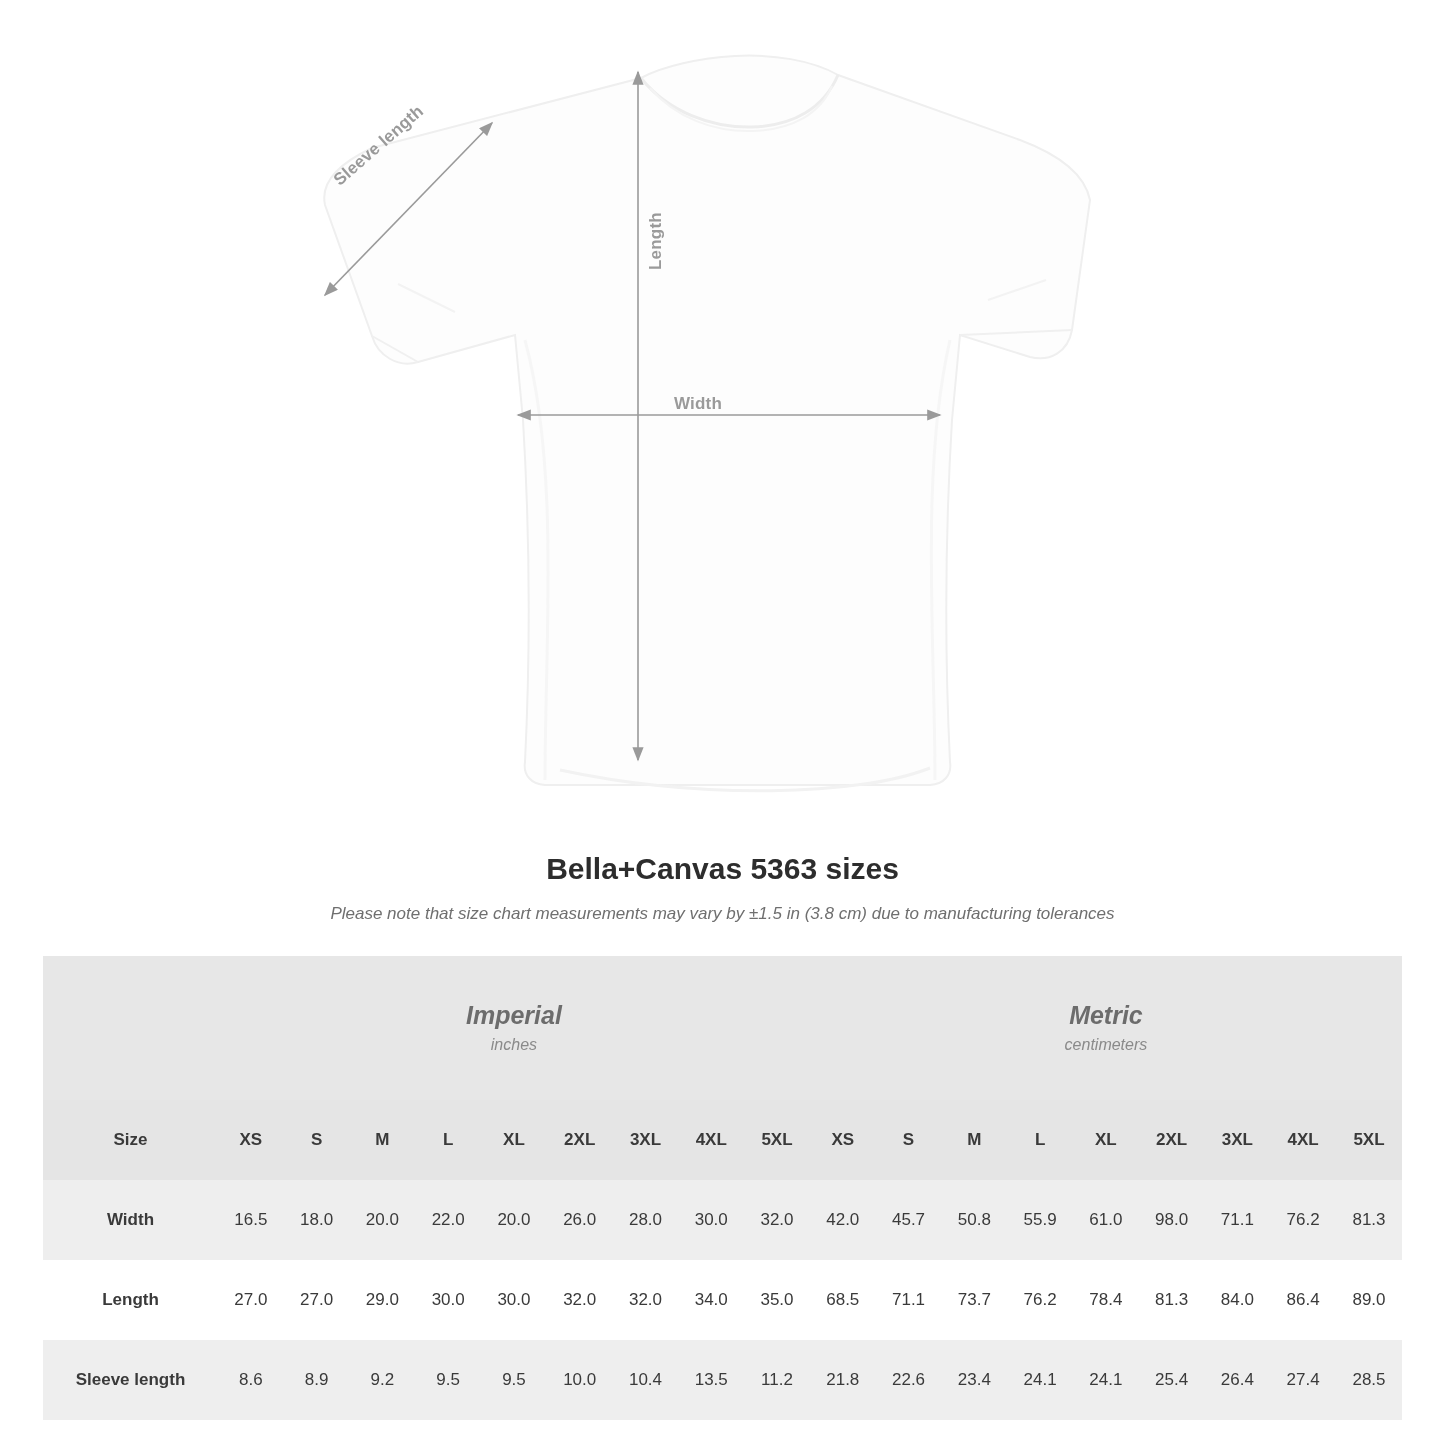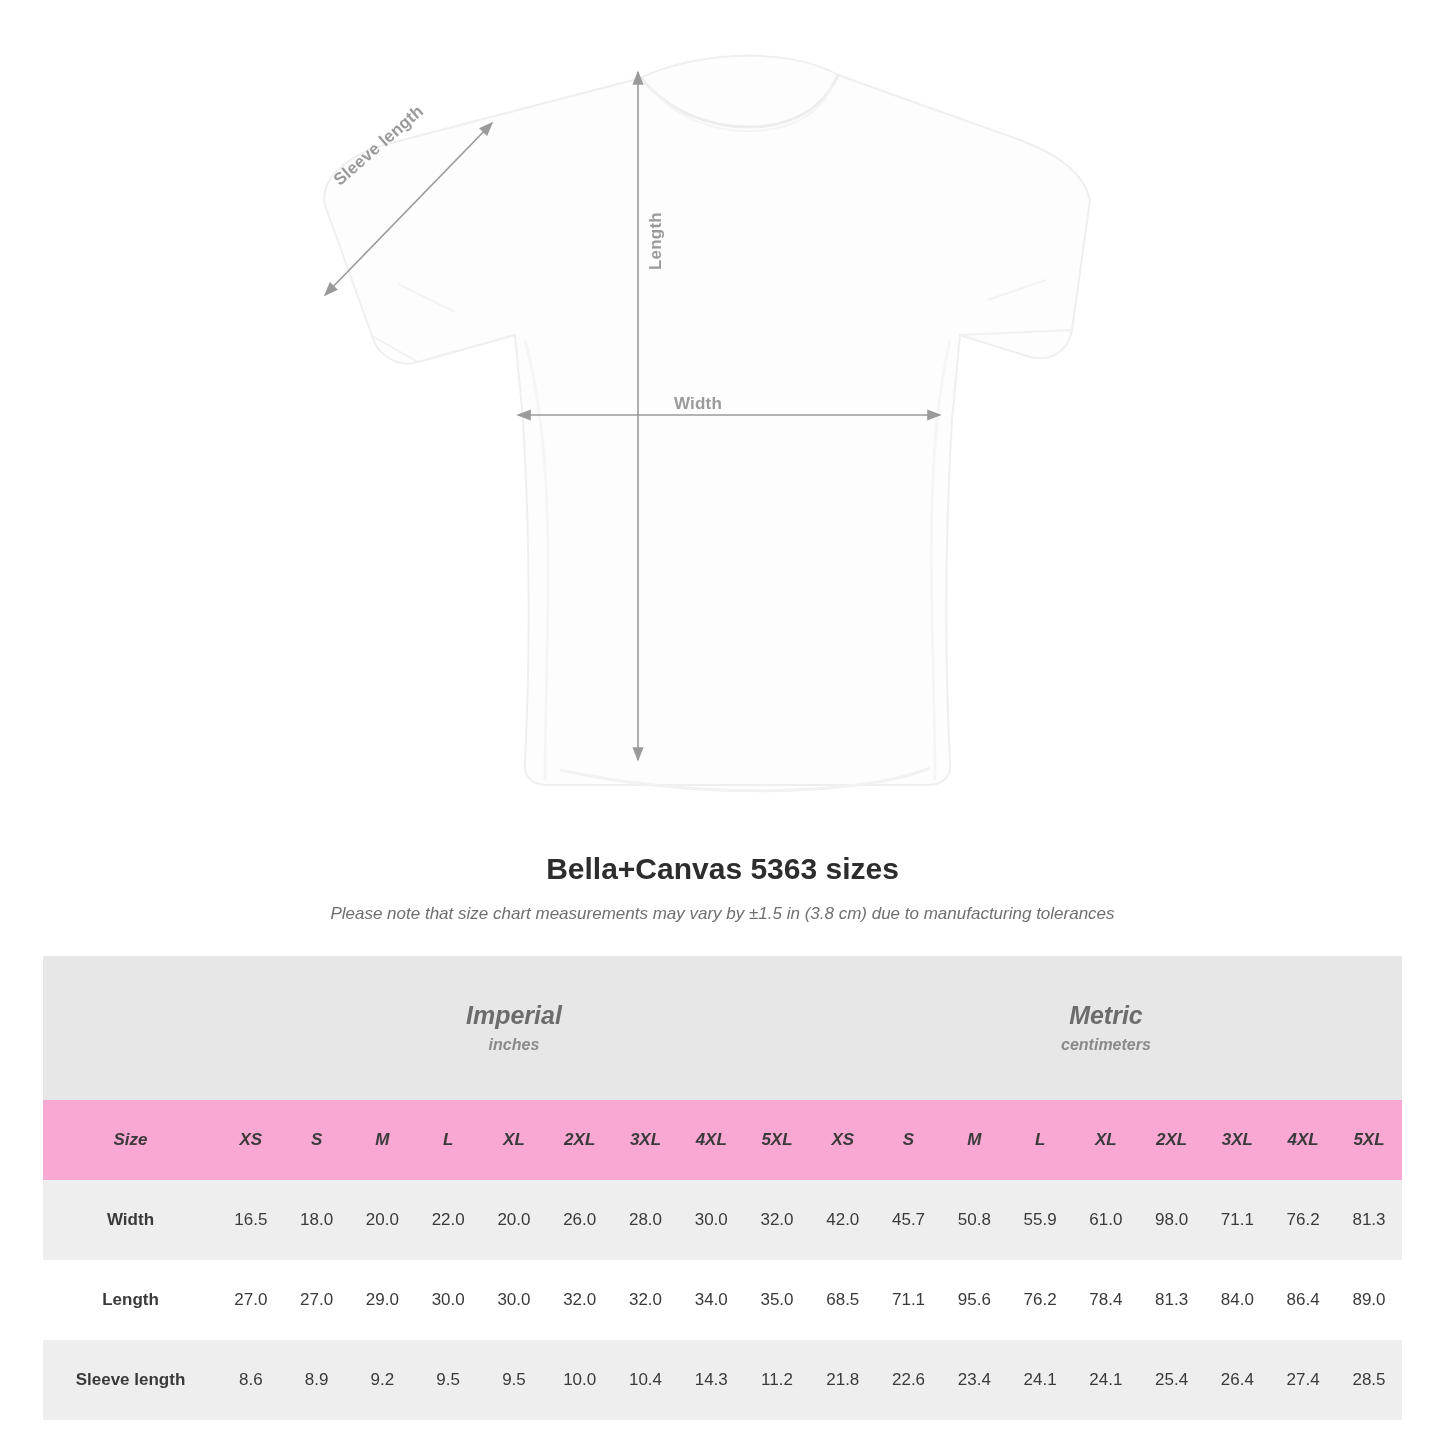--- a/index.html
+++ b/index.html
@@ -102,24 +102,23 @@
     font-style: italic;
     font-weight: bold;
     color: #6c6c6c;
     line-height: 1.1;
   }
   .unit-head .unit-sub {
     font-size: 16px;
     font-style: italic;
     color: #8a8a8a;
     margin-top: 6px;
-    font-weight: bold;
-  }
-
-  tr.row-head td { background: #f9a8d4; font-weight: bold; color: #3a3a3a; font-style: italic; }
+  }
+
+  tr.row-head td { background: #e5e5e5; font-weight: bold; color: #3a3a3a; }
   tr.row-head td.rowlabel { font-weight: bold; }
   tr.row-alt td { background: #eeeeee; }
   tr.row-plain td { background: #ffffff; }
   td.rowlabel { font-weight: bold; color: #3a3a3a; font-size: 17px; }
   td.sizehead { font-weight: bold; }
 </style>
 </head>
 <body>
 
 <div class="page">
@@ -254,39 +253,39 @@
           <td>27.0</td>
           <td>29.0</td>
           <td>30.0</td>
           <td>30.0</td>
           <td>32.0</td>
           <td>32.0</td>
           <td>34.0</td>
           <td>35.0</td>
           <td>68.5</td>
           <td>71.1</td>
-          <td>95.6</td>
+          <td>73.7</td>
           <td>76.2</td>
           <td>78.4</td>
           <td>81.3</td>
           <td>84.0</td>
           <td>86.4</td>
           <td>89.0</td>
         </tr>
 
         <tr class="row-alt">
           <td class="rowlabel">Sleeve length</td>
           <td>8.6</td>
           <td>8.9</td>
           <td>9.2</td>
           <td>9.5</td>
           <td>9.5</td>
           <td>10.0</td>
           <td>10.4</td>
-          <td>14.3</td>
+          <td>13.5</td>
           <td>11.2</td>
           <td>21.8</td>
           <td>22.6</td>
           <td>23.4</td>
           <td>24.1</td>
           <td>24.1</td>
           <td>25.4</td>
           <td>26.4</td>
           <td>27.4</td>
           <td>28.5</td>

